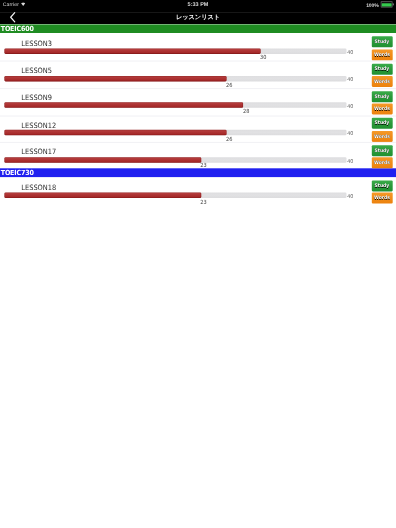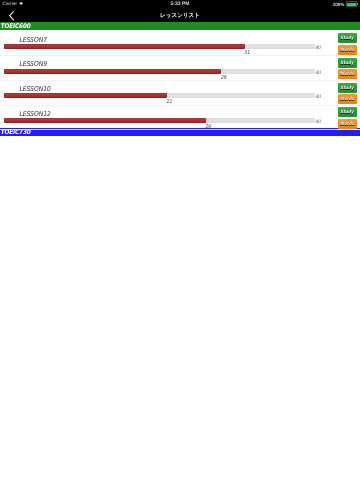--- a/index.html
+++ b/index.html
@@ -19,21 +19,21 @@
   .batt i{position:absolute;left:.2px;top:.2px;bottom:.2px;right:.2px;background:#35c94d;border-radius:.4px;display:block;}
   .batt:after{content:"";position:absolute;left:10.3px;top:1.1px;width:.9px;height:1.5px;background:#8a8a8a;border-radius:0 .6px .6px 0;}
 
   
   .navbar{position:absolute;left:0;top:11px;width:360px;height:11.4px;background:#000;}
   .nav-title{position:absolute;left:0;right:0;top:0;height:11.5px;line-height:11.2px;text-align:center;
              color:#fff;font-size:5.6px;font-weight:bold;}
   .nav-back{position:absolute;left:6px;top:-4.5px;width:14px;height:16px;overflow:visible;}
 
   
-  .list{position:absolute;left:0;top:22.4px;width:360px;height:430px;overflow:hidden;background:#fff;font-style:italic;}
+  .list{position:absolute;left:0;top:22.4px;width:360px;height:430px;overflow:hidden;background:#fff;}
   .section-header{height:7.6px;line-height:8.6px;color:#fff;font-size:6.4px;font-weight:bold;
                   padding-left:.7px;box-sizing:border-box;letter-spacing:-.15px;
                   font-family:"DejaVu Sans",sans-serif;font-stretch:condensed;}
   .row{position:relative;height:24.64px;box-sizing:border-box;}
   .row:after{content:"";position:absolute;left:0;right:0;bottom:-1.3px;height:.5px;background:#f2f2f5;z-index:3;}
   .row.last:after{display:none;}
   .row-label{position:absolute;left:19.4px;top:5.8px;font-size:6.7px;color:#2a2a2a;
              font-family:"DejaVu Sans",sans-serif;font-stretch:condensed;}
   .bar-wrap{position:absolute;left:4px;top:14.2px;width:310.5px;height:5px;border-radius:1.2px;
              background:linear-gradient(to bottom,#dedee0 0%,#e1e1e3 50%,#dcdcde 100%);}
@@ -77,62 +77,86 @@
       <svg width="14" height="16" viewBox="0 0 14 16">
         <path d="M7.4 4.5 L3.7 8.7 L7.4 12.9" fill="none" stroke="#f0f0f0" stroke-width="1.1" stroke-linecap="round" stroke-linejoin="round"></path>
       </svg>
     </div>
     <div class="nav-title">レッスンリスト</div>
   </div>
 
   <div class="list">
       <div class="section-header" style="background: rgb(31, 140, 34);">TOEIC600</div>
       <div class="row">
-        <div class="row-label">LESSON7</div>
+        <div class="row-label">LESSON3</div>
         <div class="bar-wrap">
-          <div class="bar-fill" style="width:240.64px"></div>
+          <div class="bar-fill" style="width:232.88px"></div>
         </div>
         <div class="bar-max">40</div>
-        <div class="bar-val" style="left:244.24px">31</div>
+        <div class="bar-val" style="left:236.47px">30</div>
+        <div class="btns">
+          <span class="btn btn-study">Study</span>
+          <span class="btn btn-words">Words</span>
+        </div>
+      </div>
+      <div class="row">
+        <div class="row-label">LESSON5</div>
+        <div class="bar-wrap">
+          <div class="bar-fill" style="width:201.83px"></div>
+        </div>
+        <div class="bar-max">40</div>
+        <div class="bar-val" style="left:205.43px">26</div>
         <div class="btns">
           <span class="btn btn-study">Study</span>
           <span class="btn btn-words">Words</span>
         </div>
       </div>
       <div class="row">
         <div class="row-label">LESSON9</div>
         <div class="bar-wrap">
           <div class="bar-fill" style="width:217.35px"></div>
         </div>
         <div class="bar-max">40</div>
         <div class="bar-val" style="left:220.95px">28</div>
         <div class="btns">
           <span class="btn btn-study">Study</span>
           <span class="btn btn-words">Words</span>
         </div>
       </div>
       <div class="row">
-        <div class="row-label">LESSON10</div>
-        <div class="bar-wrap">
-          <div class="bar-fill" style="width:163.01px"></div>
-        </div>
-        <div class="bar-max">40</div>
-        <div class="bar-val" style="left:166.61px">21</div>
-        <div class="btns">
-          <span class="btn btn-study">Study</span>
-          <span class="btn btn-words">Words</span>
-        </div>
-      </div>
-      <div class="row">
         <div class="row-label">LESSON12</div>
         <div class="bar-wrap">
           <div class="bar-fill" style="width:201.83px"></div>
         </div>
         <div class="bar-max">40</div>
         <div class="bar-val" style="left:205.43px">26</div>
         <div class="btns">
           <span class="btn btn-study">Study</span>
           <span class="btn btn-words">Words</span>
         </div>
       </div>
+      <div class="row last">
+        <div class="row-label">LESSON17</div>
+        <div class="bar-wrap">
+          <div class="bar-fill" style="width:178.54px"></div>
+        </div>
+        <div class="bar-max">40</div>
+        <div class="bar-val" style="left:182.14px">23</div>
+        <div class="btns">
+          <span class="btn btn-study">Study</span>
+          <span class="btn btn-words">Words</span>
+        </div>
+      </div>
       <div class="section-header" style="background: rgb(32, 32, 240);">TOEIC730</div>
+      <div class="row last">
+        <div class="row-label">LESSON18</div>
+        <div class="bar-wrap">
+          <div class="bar-fill" style="width:178.54px"></div>
+        </div>
+        <div class="bar-max">40</div>
+        <div class="bar-val" style="left:182.14px">23</div>
+        <div class="btns">
+          <span class="btn btn-study">Study</span>
+          <span class="btn btn-words">Words</span>
+        </div>
+      </div>
     </div>
 </div>
 
 </body></html>

